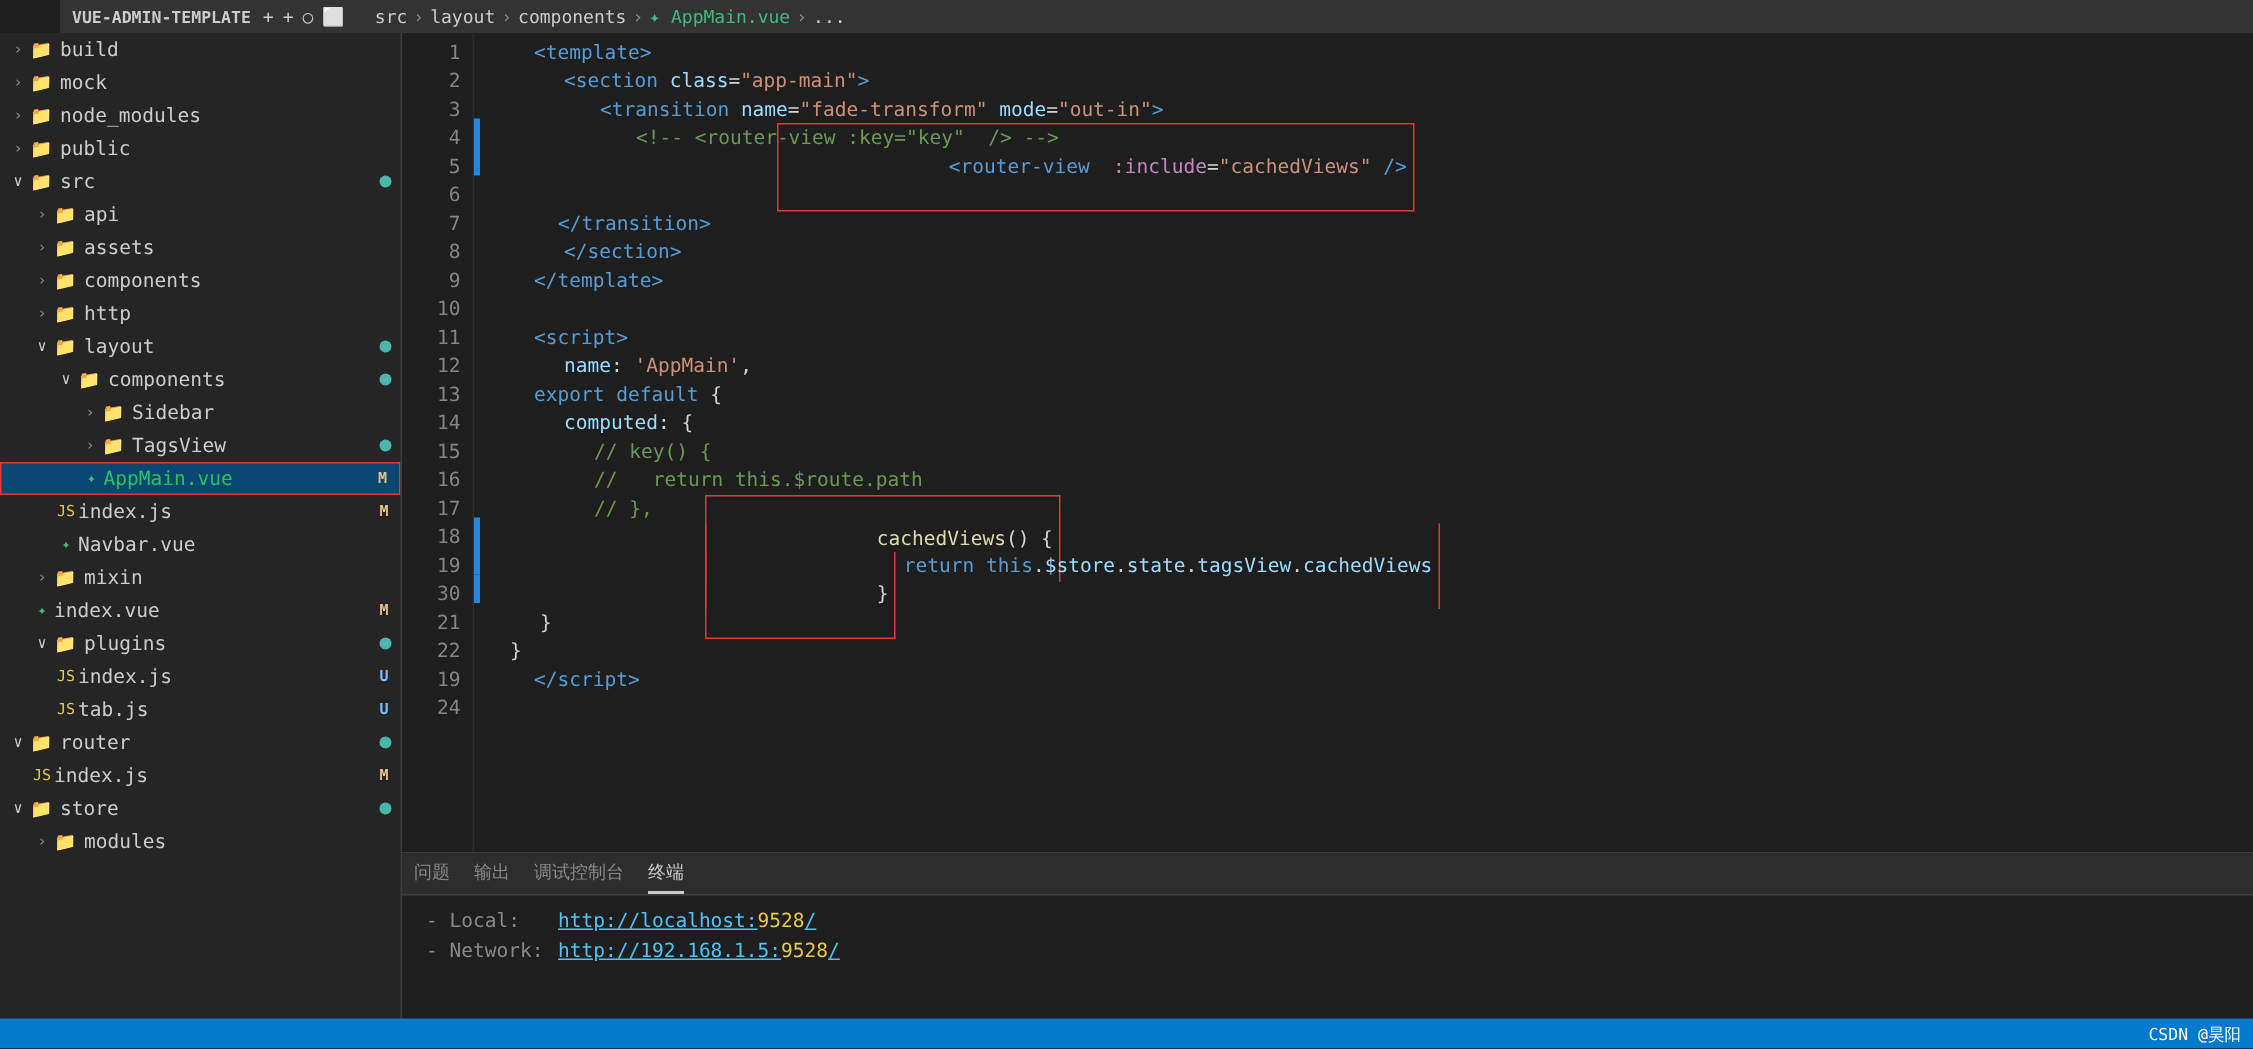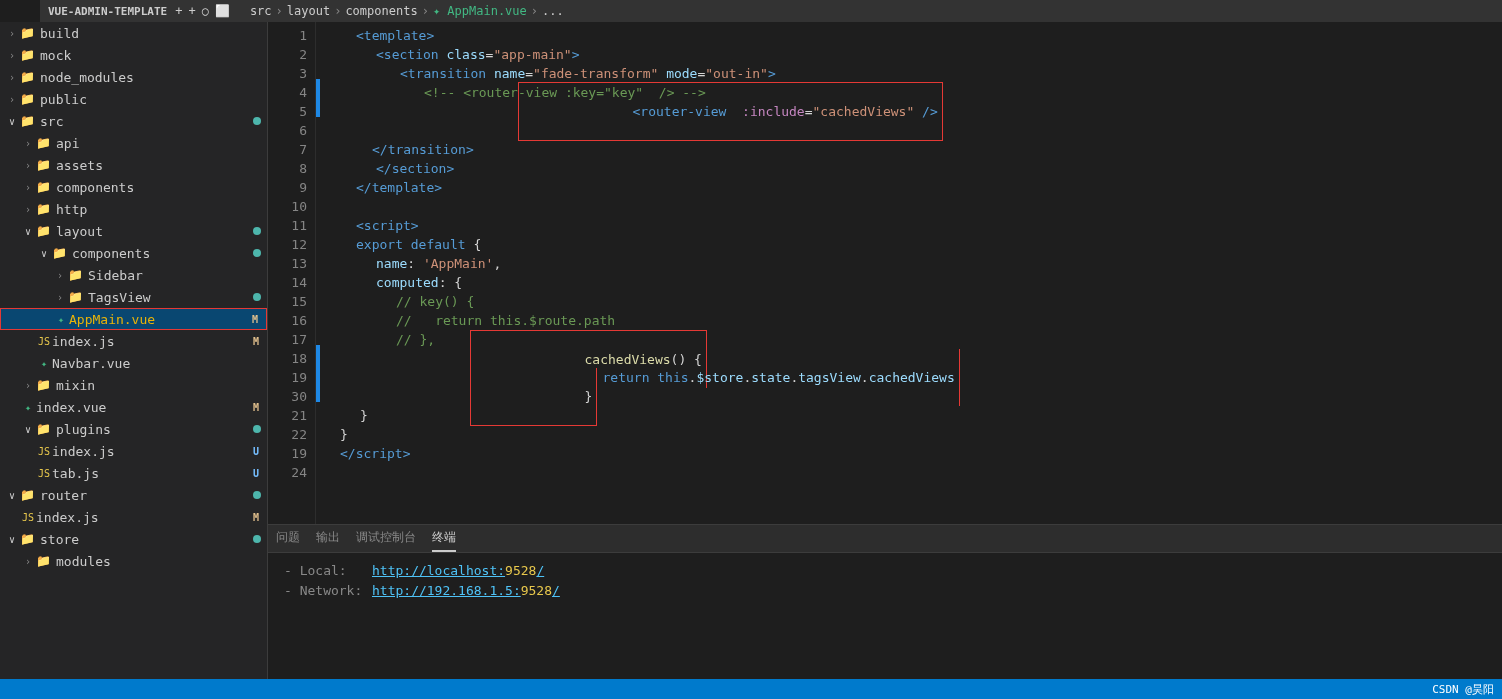--- a/index.html
+++ b/index.html
@@ -188,21 +188,21 @@
     .attr { color: #9cdcfe; }
     .str { color: #ce9178; }
     .cmt { color: #6a9955; }
     .fn { color: #dcdcaa; }
     .blue-kw { color: #569cd6; }
     .prop { color: #9cdcfe; }
     .white { color: #d4d4d4; }
 
     
     .bottom-panel {
-      height: 155px;
+      height: 111px;
       background: #1e1e1e;
       border-top: 1px solid #3c3c3c;
       display: flex;
       flex-direction: column;
       flex-shrink: 0;
       justify-content: center;
     }
     .panel-tabs {
       display: flex;
       align-items: center;
@@ -373,21 +373,21 @@
 
     <div class="tree-item" style="padding-left:52px">
       <span class="tree-arrow">›</span>
       <span class="item-icon icon-folder">📁</span>
       <span class="item-label">TagsView</span>
       <span class="item-dot"></span>
     </div>
 
     <div class="tree-item selected" style="padding-left:52px; border: 1.5px solid #e53935; background:#094771;">
       <span class="tree-arrow" style="color:#42b883">✦</span>
-      <span class="item-label" style="color:#eab308">AppMain.vue</span>
+      <span class="item-label" style="color:#22c55e">AppMain.vue</span>
       <span class="item-badge yellow">M</span>
     </div>
 
     <div class="tree-item" style="padding-left:36px">
       <span class="tree-arrow" style="color:#e8c84c; font-size:10px">JS</span>
       <span class="item-label">index.js</span>
       <span class="item-badge yellow">M</span>
     </div>
 
     <div class="tree-item" style="padding-left:36px">
@@ -550,25 +550,25 @@
           <span style="margin-left:16px"><span class="kw">&lt;/template&gt;</span></span>
         </div>
 
         <div class="code-line">&nbsp;</div>
 
         <div class="code-line">
           <span style="margin-left:16px"><span class="kw">&lt;script&gt;</span></span>
         </div>
 
         <div class="code-line">
+          <span style="margin-left:36px"><span class="prop">name</span><span class="white">: </span><span class="str">'AppMain'</span><span class="white">,</span></span>
+        </div>
+
+        <div class="code-line">
           <span style="margin-left:16px"><span class="blue-kw">export </span><span class="blue-kw">default</span><span class="white"> {</span></span>
-        </div>
-
-        <div class="code-line">
-          <span style="margin-left:36px"><span class="prop">name</span><span class="white">: </span><span class="str">'AppMain'</span><span class="white">,</span></span>
         </div>
 
         <div class="code-line">
           <span style="margin-left:36px"><span class="prop">computed</span><span class="white">: {</span></span>
         </div>
 
         <div class="code-line">
           <span style="margin-left:56px"><span class="cmt">// key() {</span></span>
         </div>
 
@@ -606,21 +606,21 @@
 
         <div class="code-line">
           <span style="margin-left:20px"><span class="white">}</span></span>
         </div>
 
         <div class="code-line">
           <span style="margin-left:0px"><span class="white">}</span></span>
         </div>
 
         <div class="code-line">
-          <span style=""><span class="kw">&lt;/</span><span class="kw">script</span><span class="kw">&gt;</span></span>
+          <span style="margin-left:16px"><span class="kw">&lt;/</span><span class="kw">script</span><span class="kw">&gt;</span></span>
         </div>
 
         <div class="code-line">&nbsp;</div>
       </div>
     </div>
 
     <div class="bottom-panel">
       <div class="panel-tabs">
         <span class="panel-tab">问题</span>
         <span class="panel-tab">输出</span>

